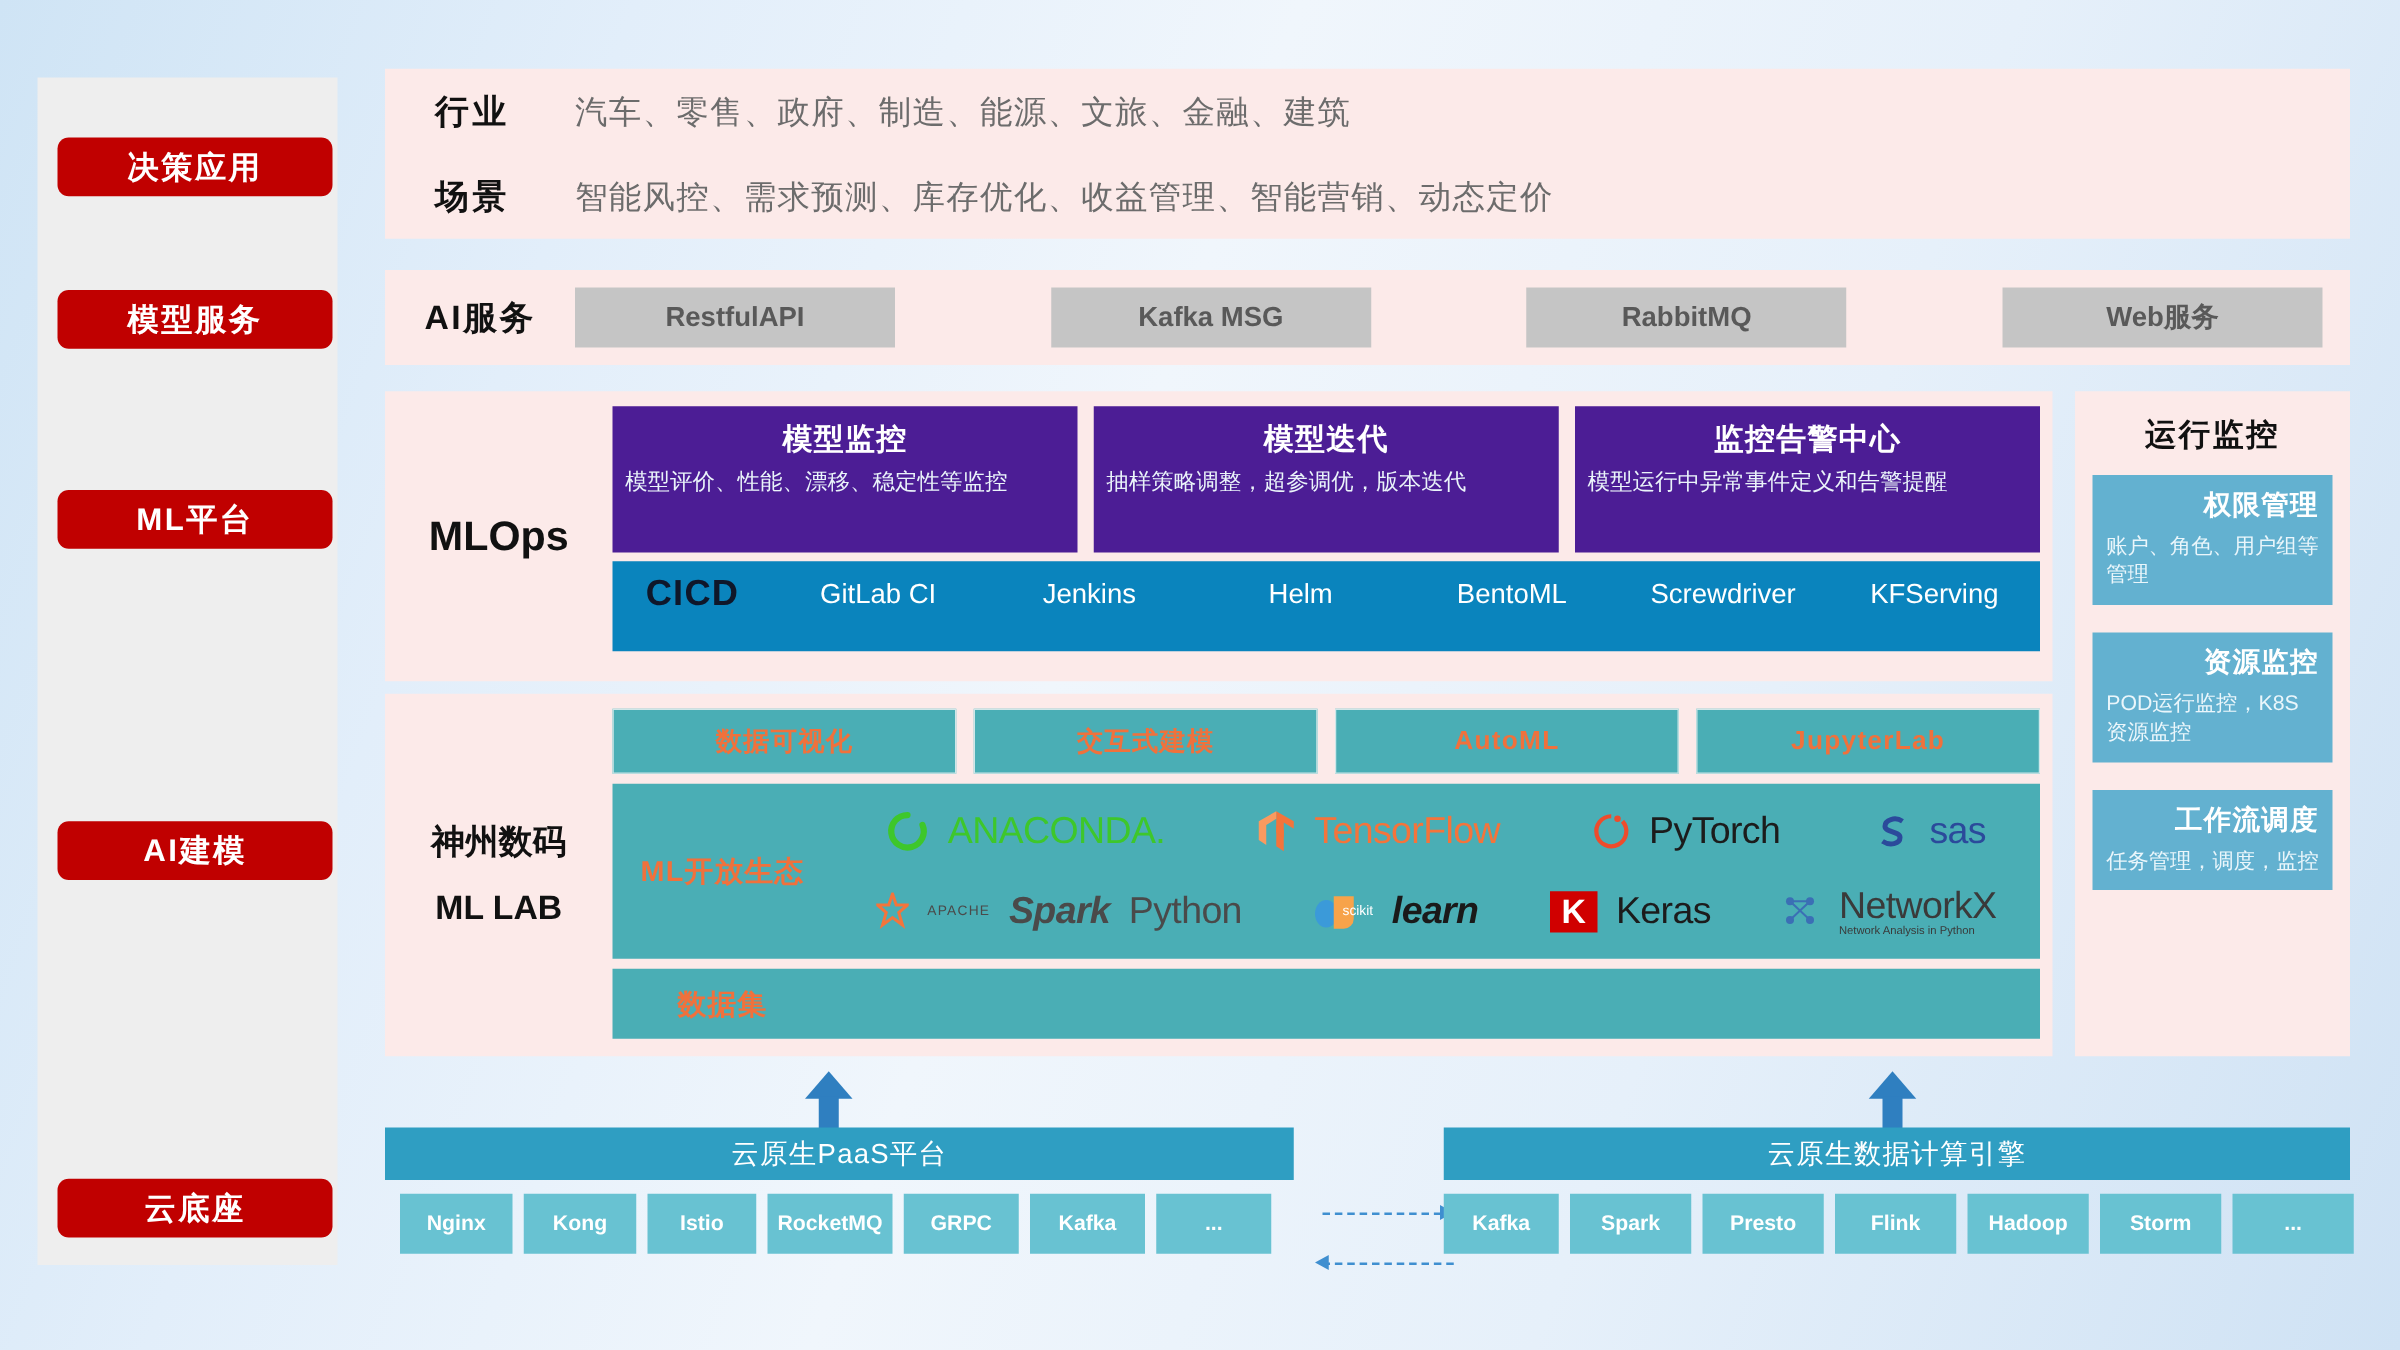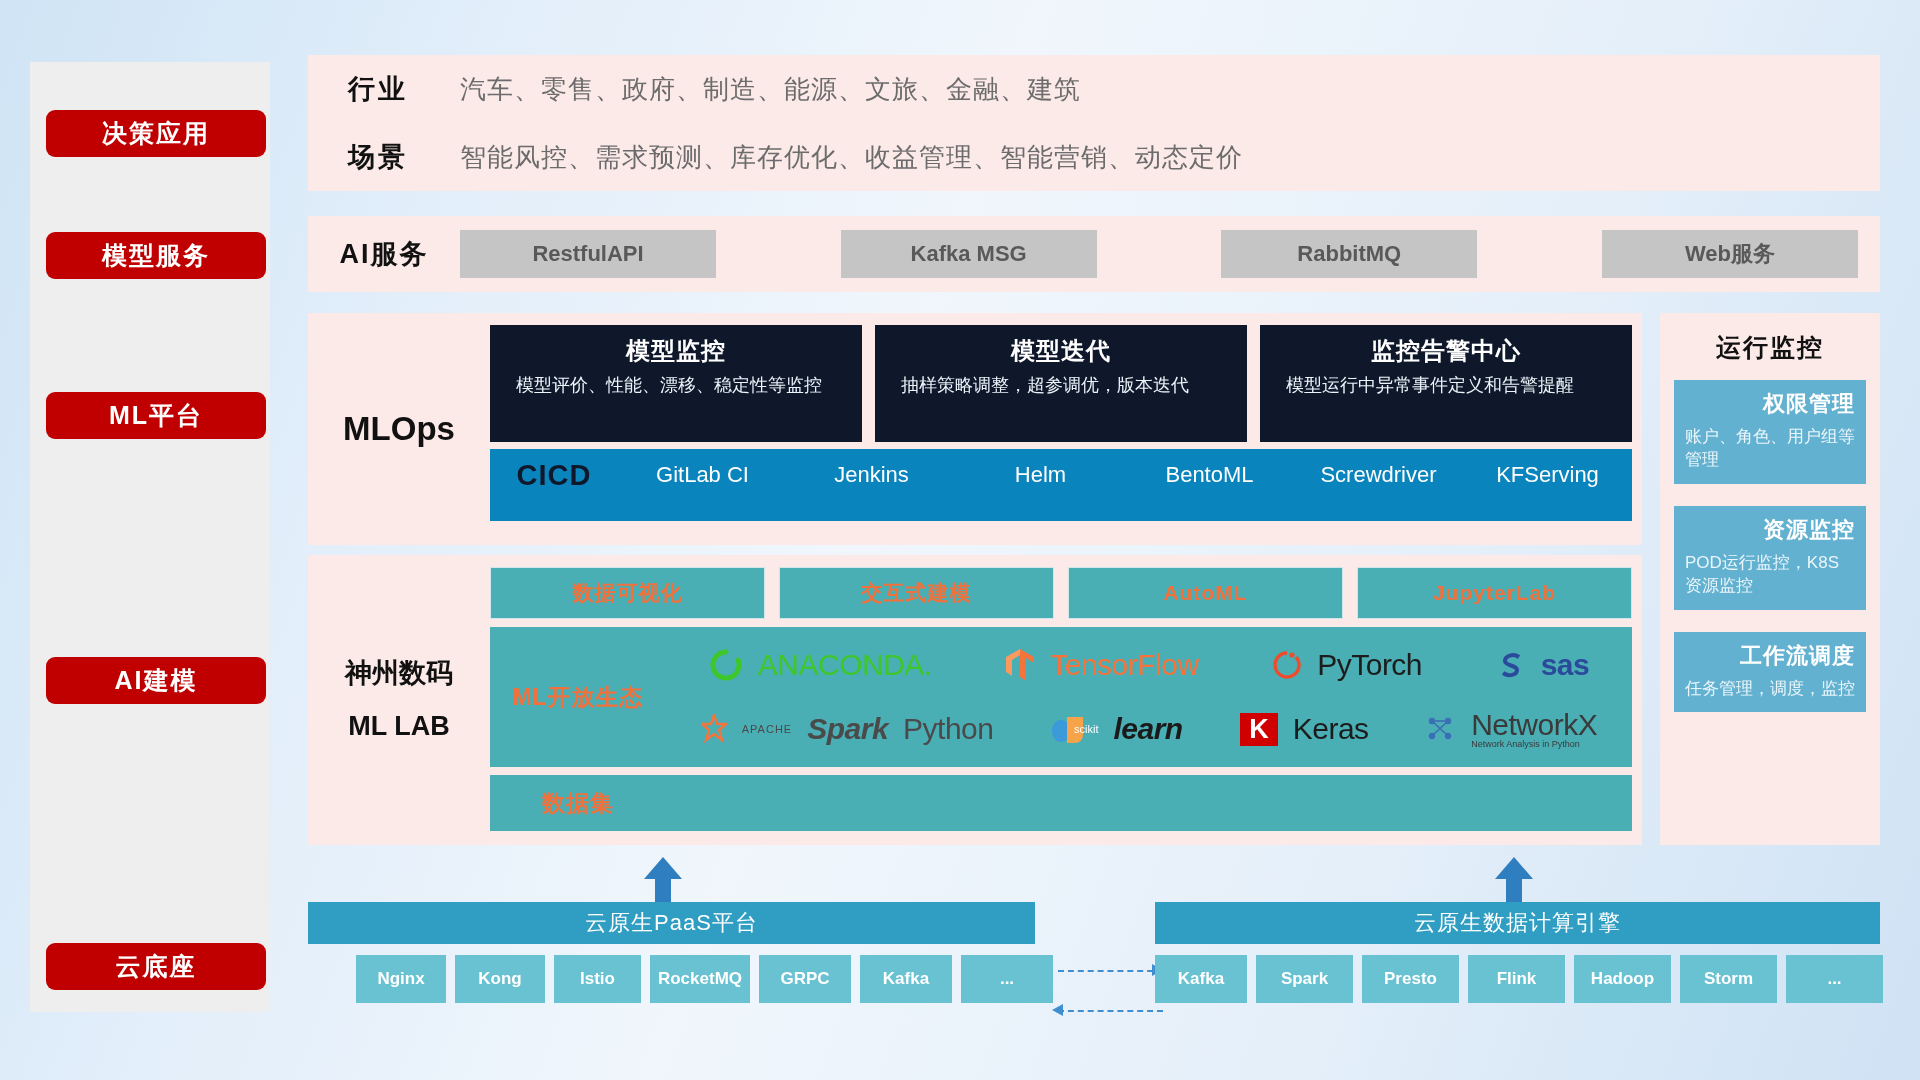--- a/index.html
+++ b/index.html
@@ -54,21 +54,21 @@
 
   
   #row-mlops { top: 313px; width: 1334px; height: 232px; display: flex; }
   .ml-side {
     width: 182px; flex: 0 0 182px; display: flex; align-items: center; justify-content: center;
     font-size: 33px; font-weight: bold; color: #111;
   }
   .ml-body { flex: 1; padding: 12px 10px 10px 0; display: flex; flex-direction: column; gap: 7px; }
   .mlops-cards { display: flex; gap: 13px; height: 117px; }
   .mlops-card {
-    flex: 1; background: #0f172a; color: #ffffff; padding: 10px 26px 8px;
+    flex: 1; background: #4c1d95; color: #ffffff; padding: 10px 10px 8px;
   }
   .mlops-card h4 { font-size: 24px; text-align: center; font-weight: bold; letter-spacing: 1px; margin-bottom: 6px; }
   .mlops-card p { font-size: 18px; line-height: 1.38; color: #eaf4fa; }
   .cicd-bar {
     background: #0a84bd; height: 72px; display: flex; align-items: flex-start;
     padding: 10px 0 0 0; overflow: hidden;
   }
   .cicd-title {
     width: 128px; flex: 0 0 128px; text-align: center; color: #0f172a;
     font-size: 29px; font-weight: bold; letter-spacing: 1px;
@@ -124,21 +124,21 @@
   
   .cloud-bar {
     position: absolute; height: 42px; background: #2f9ec2;
     display: flex; align-items: center; justify-content: center;
     color: #ffffff; font-size: 22px; letter-spacing: 1px;
   }
   #bar-paas  { left: 308px;  top: 902px; width: 727px; }
   #bar-data  { left: 1155px; top: 902px; width: 725px; }
 
   .chip-row { position: absolute; top: 955px; display: flex; gap: 9px; }
-  #chips-paas { left: 320px; margin-left: 36px; }
+  #chips-paas { left: 320px; }
   #chips-data { left: 1155px; }
   .chip {
     background: #68c2d2; color: #ffffff; font-size: 17px; font-weight: bold;
     height: 48px; display: flex; align-items: center; justify-content: center;
     text-align: center; line-height: 1.15; padding: 0 6px; min-width: 86px;
   }
 
   .arrow-up {
     position: absolute; width: 0; height: 0;
     border-left: 19px solid transparent; border-right: 19px solid transparent;
@@ -268,21 +268,21 @@
               <svg width="30" height="34" viewBox="0 0 30 34">
                 <path d="M15 5a12 12 0 1 0 9 4" fill="none" stroke="#ee4c2c" stroke-width="3.4"></path>
                 <circle cx="20" cy="7" r="2.6" fill="#ee4c2c"></circle>
               </svg>
               <span class="logo-text" style="color:#1c1c1c">PyTorch</span>
             </div>
             <div class="logo">
               <svg width="30" height="30" viewBox="0 0 30 30">
                 <path d="M23 7c-6-4-14-1-14 4s12 4 12 9-8 7-14 3" fill="none" stroke="#2b4a9b" stroke-width="4"></path>
               </svg>
-              <span class="logo-text" style="color:#2b4a9b;font-weight:bold">sas</span>
+              <span class="logo-text" style="color:#2b4a9b;font-weight:normal">sas</span>
             </div>
           </div>
 
           <div class="eco-line">
             <div class="logo">
               <svg width="26" height="30" viewBox="0 0 26 30">
                 <polygon points="13,1 16,10 25,10 18,16 21,26 13,20 5,26 8,16 1,10 10,10" fill="none" stroke="#f4743b" stroke-width="2.4"></polygon>
               </svg>
               <span style="font-size:11px;color:#4a4a4a;letter-spacing:1px">APACHE</span>
               <span class="logo-text" style="color:#4a4a4a;font-weight:bold;font-style:italic">Spark</span>

